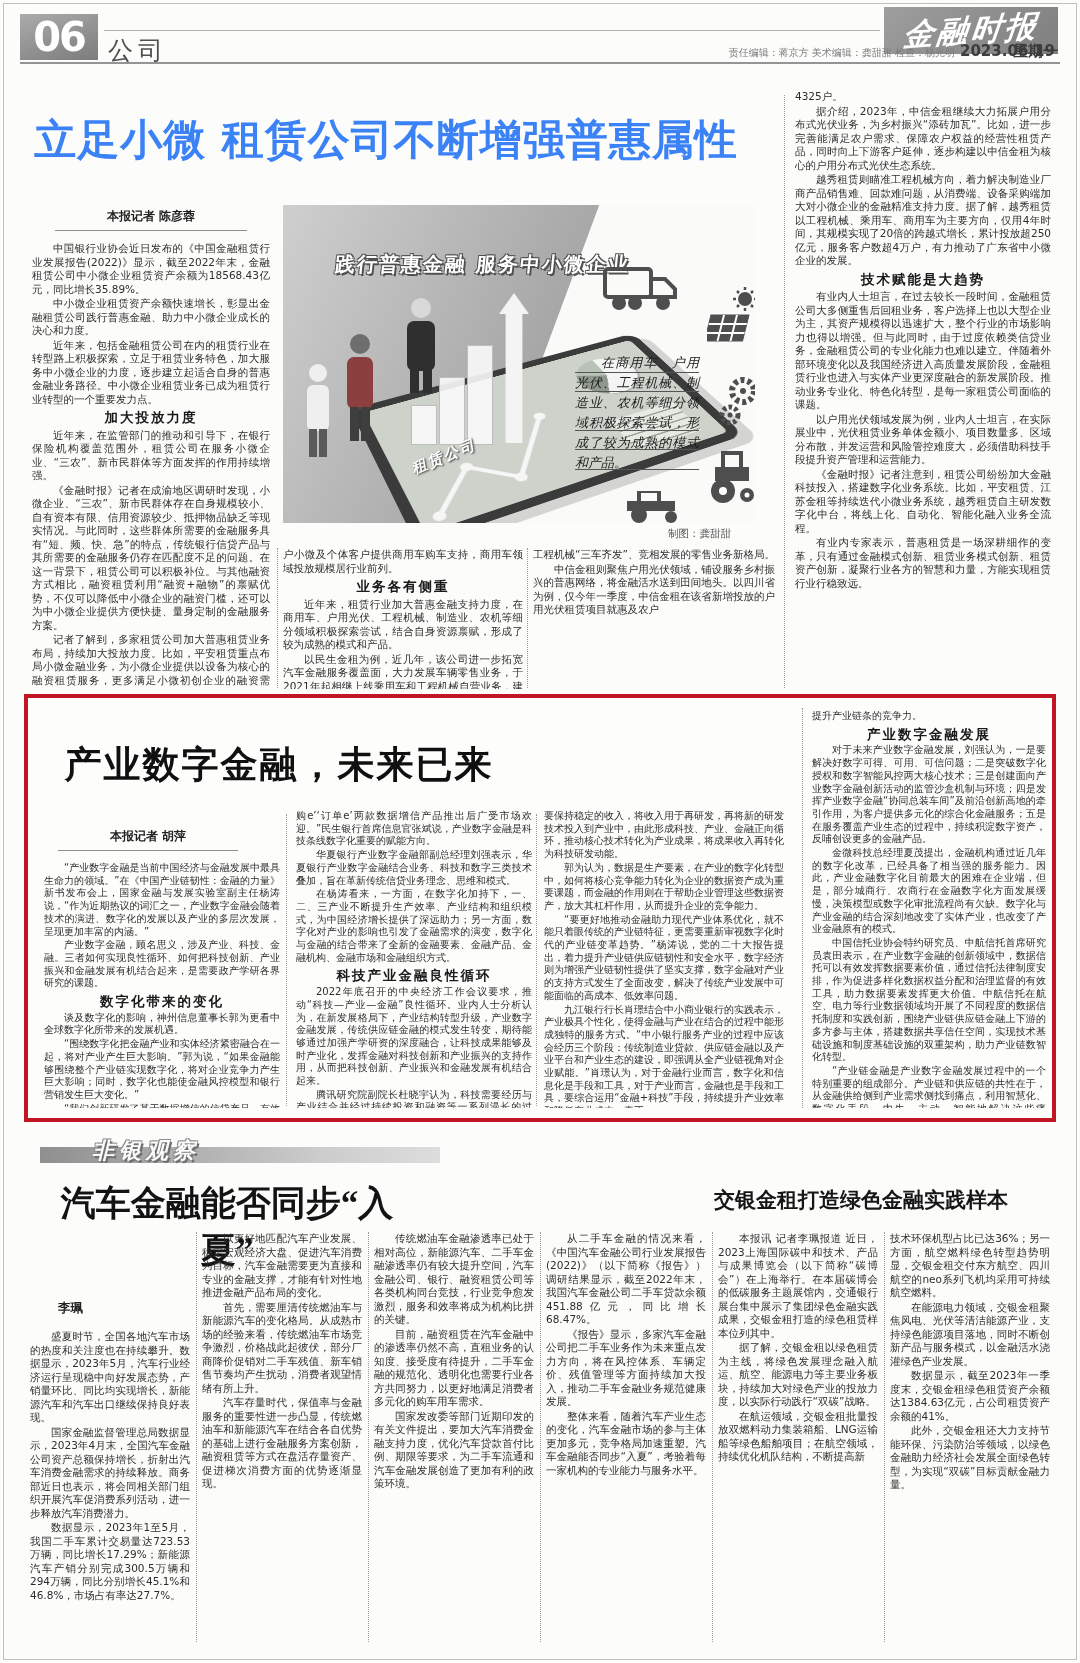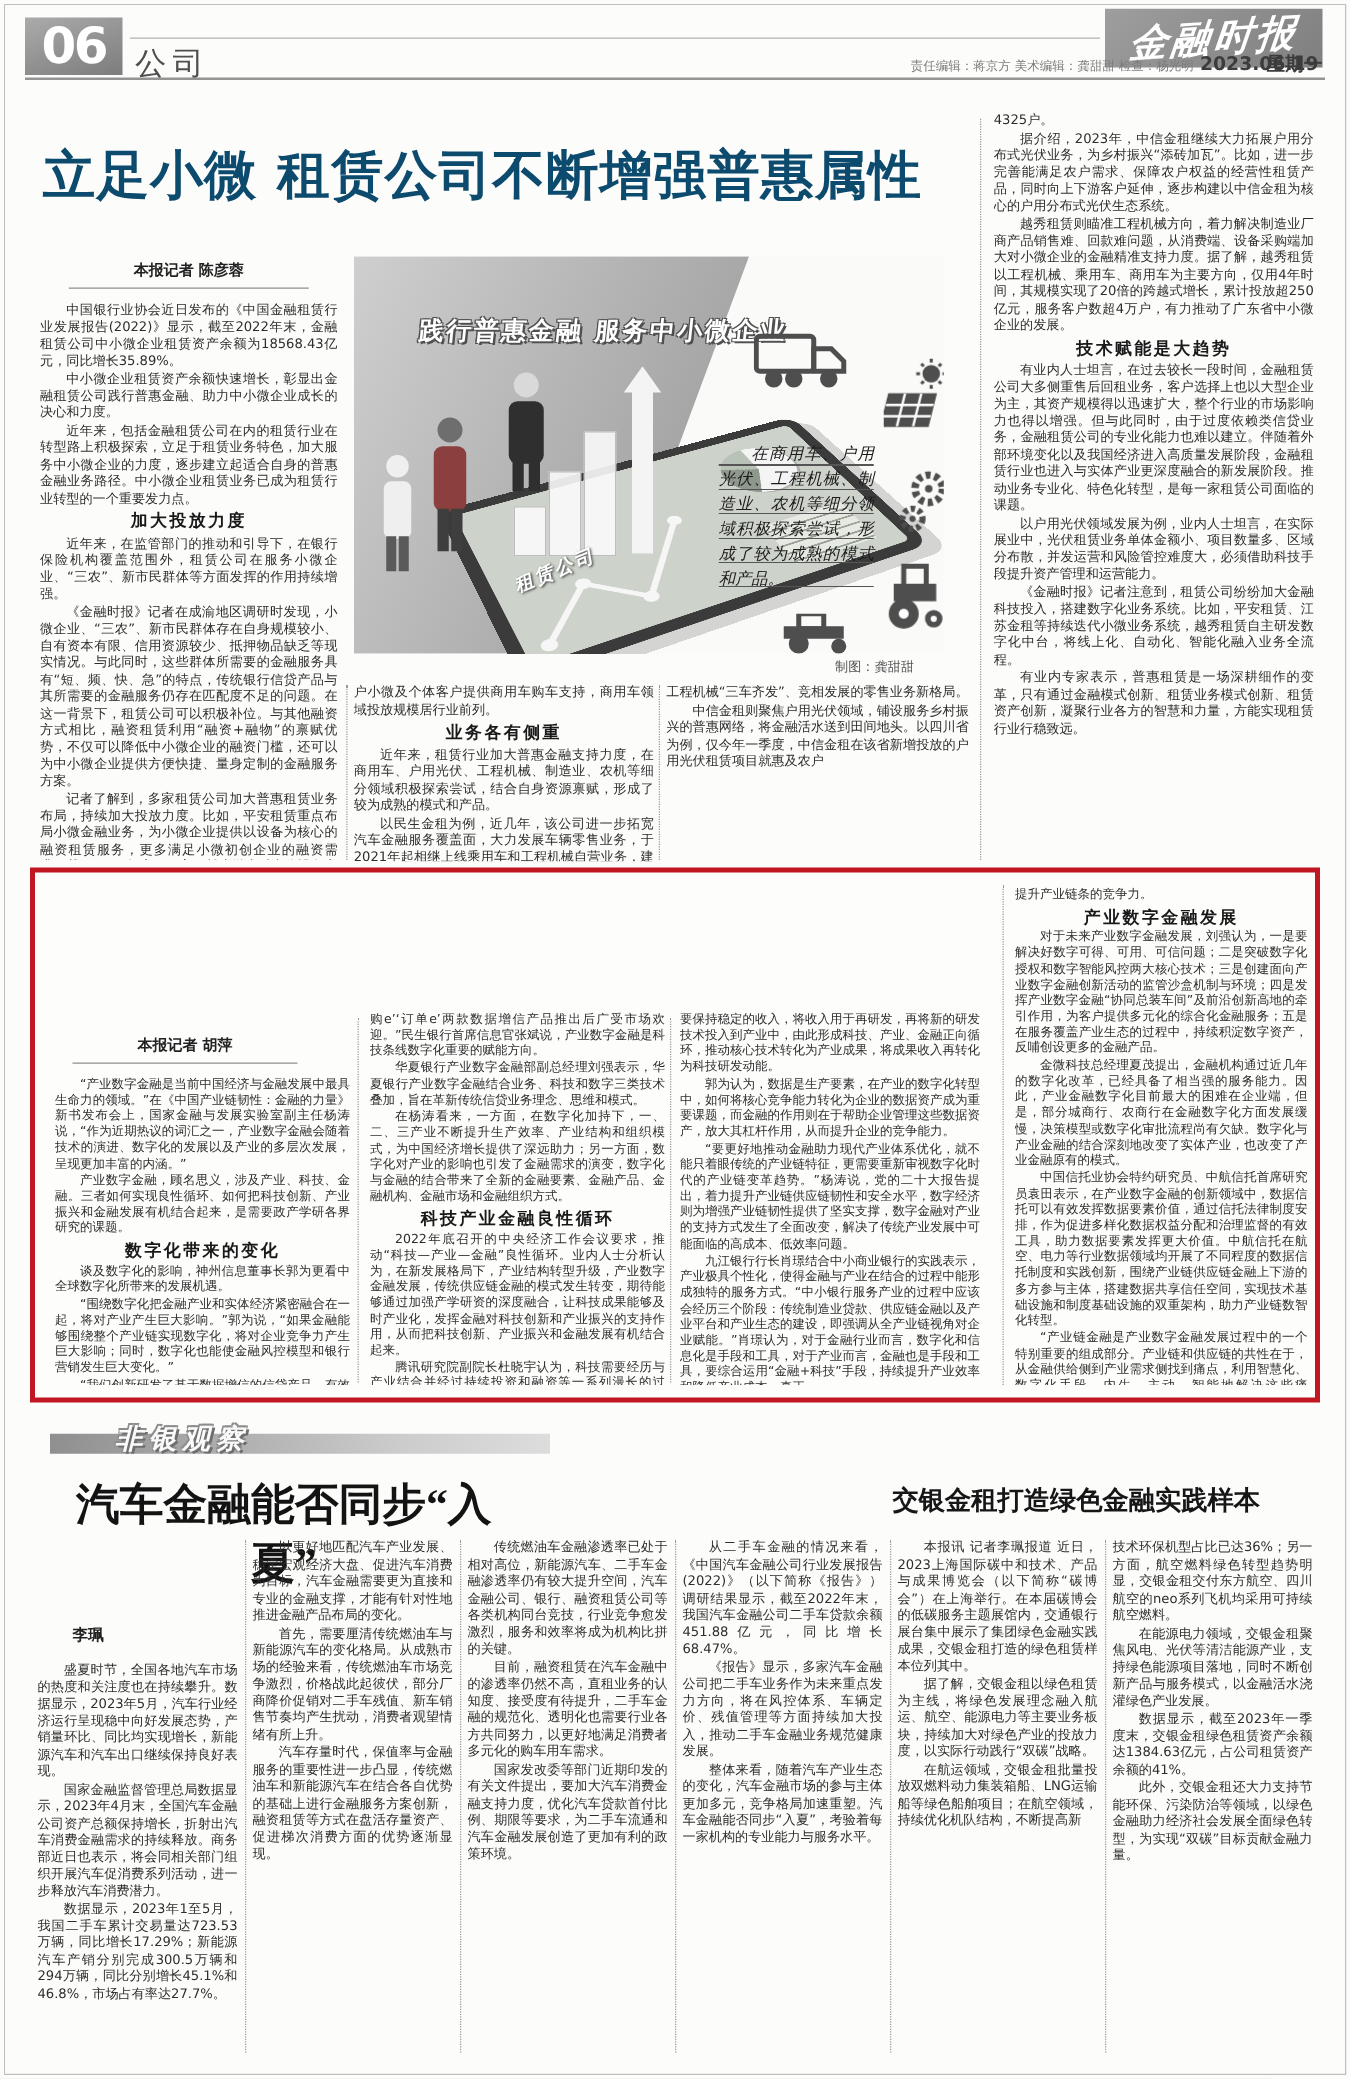--- a/index.html
+++ b/index.html
@@ -30,21 +30,21 @@
   .col p { text-indent:2em; margin-bottom:1px; }
   .col p.cont { text-indent:0; }
   .col h3.sub-head { text-align:center; font-size:13.5px; font-weight:bold; color:#191919;
                      margin:5px 0 4px; text-indent:0; letter-spacing:2px;}
   .vsep { position:absolute; width:0; border-left:1px dotted #9a9a9a; }
   .byline { position:absolute; text-align:center; font-size:12px; color:#222;
             border-bottom:1px solid #8e8e8e; padding-bottom:5px; font-weight:bold;}
 
   
   #a1-headline { position:absolute; left:30px; top:112px; width:712px; text-align:center;
-                 font-size:42px; font-weight:900; letter-spacing:1px; color:#0c4a6e;
+                 font-size:42px; font-weight:900; letter-spacing:1px; color:#3b82f6;
                  font-family:"DejaVu Sans","Liberation Sans",sans-serif;}
   #a1-byline { left:55px; top:208px; width:192px; }
   #a1c1 { left:32px;  top:242px; width:238px; height:446px; }
   #a1c2 { left:283px; top:548px; width:240px; height:141px; }
   #a1c3 { left:533px; top:548px; width:242px; height:141px; }
   #a1c4 { left:795px; top:90px;  width:256px; height:599px; }
   #sep-a1a { left:277px; top:548px; height:140px; }
   #sep-a1b { left:527px; top:548px; height:140px; }
   #sep-a1c { left:784px; top:95px;  height:593px; }
 
@@ -263,20 +263,21 @@
       <p>有业内人士坦言，在过去较长一段时间，金融租赁公司大多侧重售后回租业务，客户选择上也以大型企业为主，其资产规模得以迅速扩大，整个行业的市场影响力也得以增强。但与此同时，由于过度依赖类信贷业务，金融租赁公司的专业化能力也难以建立。伴随着外部环境变化以及我国经济进入高质量发展阶段，金融租赁行业也进入与实体产业更深度融合的新发展阶段。推动业务专业化、特色化转型，是每一家租赁公司面临的课题。</p>
       <p>以户用光伏领域发展为例，业内人士坦言，在实际展业中，光伏租赁业务单体金额小、项目数量多、区域分布散，并发运营和风险管控难度大，必须借助科技手段提升资产管理和运营能力。</p>
       <p>《金融时报》记者注意到，租赁公司纷纷加大金融科技投入，搭建数字化业务系统。比如，平安租赁、江苏金租等持续迭代小微业务系统，越秀租赁自主研发数字化中台，将线上化、自动化、智能化融入业务全流程。</p>
       <p>有业内专家表示，普惠租赁是一场深耕细作的变革，只有通过金融模式创新、租赁业务模式创新、租赁资产创新，凝聚行业各方的智慧和力量，方能实现租赁行业行稳致远。</p>
     </div>
   <div id="sep-a1a" class="vsep"></div>
   <div id="sep-a1b" class="vsep"></div>
   <div id="sep-a1c" class="vsep"></div>
 
   <div id="a2">
+    <h2 id="a2-headline">产业数字金融，未来已来</h2>
     <div id="a2-byline" class="byline">本报记者 胡萍</div>
     <div id="a2c1" class="col">
         <p>“产业数字金融是当前中国经济与金融发展中最具生命力的领域。”在《中国产业链韧性：金融的力量》新书发布会上，国家金融与发展实验室副主任杨涛说，“作为近期热议的词汇之一，产业数字金融会随着技术的演进、数字化的发展以及产业的多层次发展，呈现更加丰富的内涵。”</p>
         <p>产业数字金融，顾名思义，涉及产业、科技、金融。三者如何实现良性循环、如何把科技创新、产业振兴和金融发展有机结合起来，是需要政产学研各界研究的课题。</p>
         <h3 class="sub-head">数字化带来的变化</h3>
         <p>谈及数字化的影响，神州信息董事长郭为更看中全球数字化所带来的发展机遇。</p>
         <p>“围绕数字化把金融产业和实体经济紧密融合在一起，将对产业产生巨大影响。”郭为说，“如果金融能够围绕整个产业链实现数字化，将对企业竞争力产生巨大影响；同时，数字化也能使金融风控模型和银行营销发生巨大变化。”</p>
         <p>“我们创新研发了基于数据增信的信贷产品，有效解决了链上小微长尾企业融资难和融资贵问题。比如，‘采</p>
       </div>
     <div id="a2c2" class="col">

